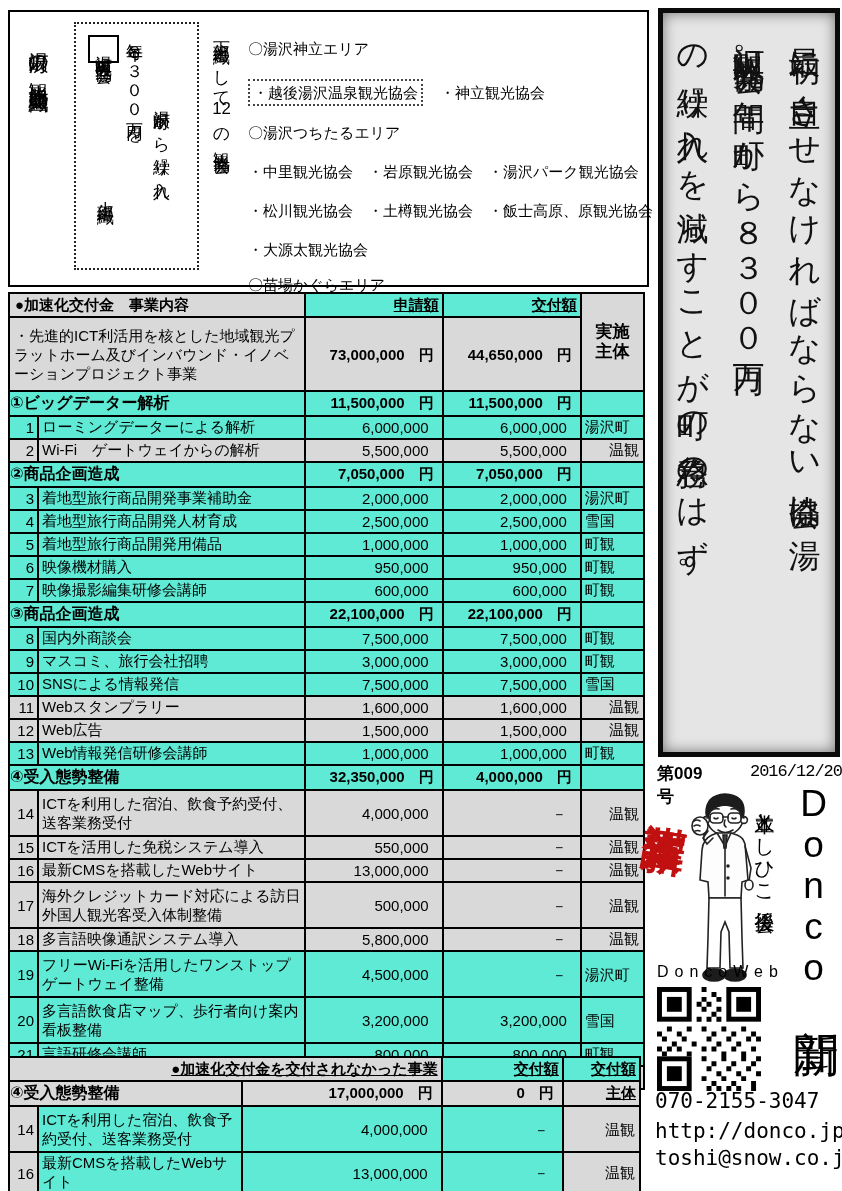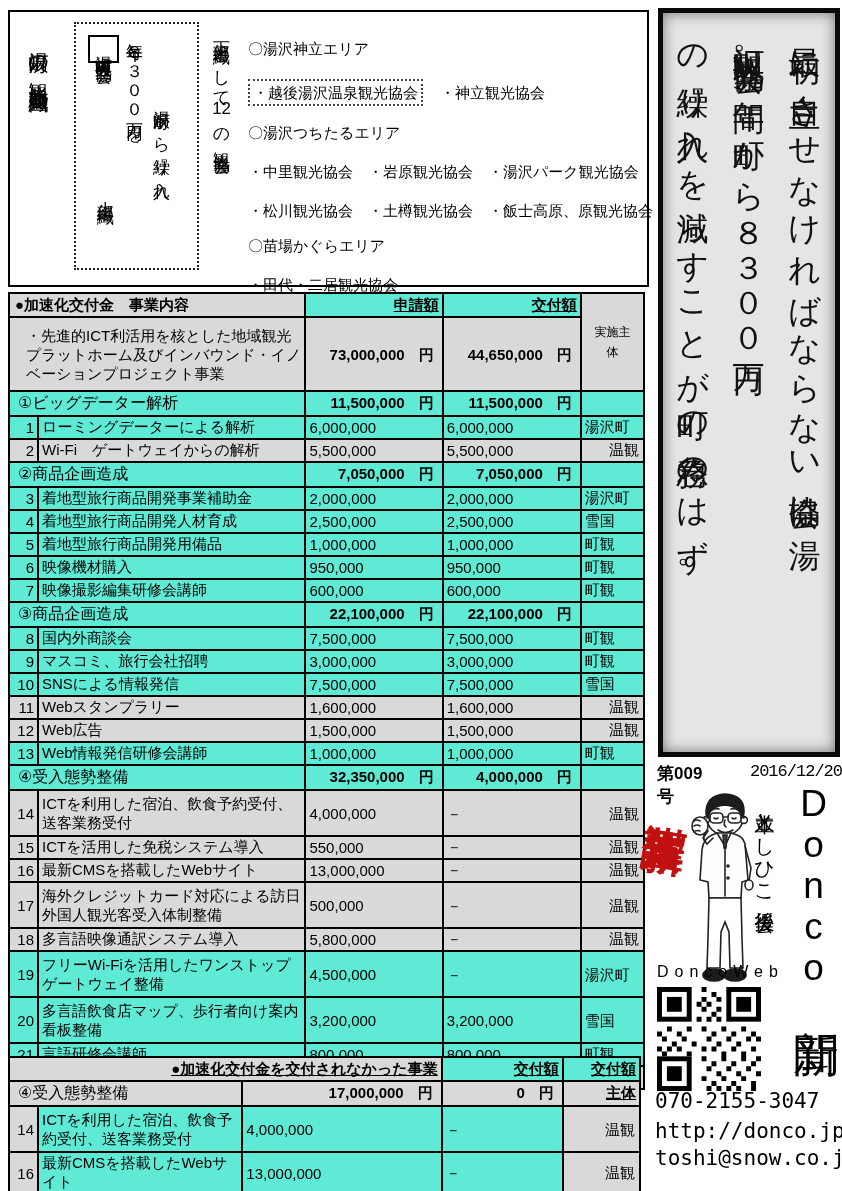--- a/index.html
+++ b/index.html
@@ -28,32 +28,32 @@
   
   table { border-collapse:collapse; table-layout:fixed; position:absolute; background:#5eead4; }
   td { border:2px solid #000; font-size:15px; padding:1px 3px; overflow:hidden; vertical-align:middle; }
   .gtable { left:8px; top:292px; width:637px; }
   .xtable { left:8px; top:1056px; width:633px; }
   .gray { background:#d9d9d9; }
   .bold { font-weight:bold; }
   .center { text-align:right;text-decoration:underline; }
   .tl { text-align:left; padding-left:5px; }
   .no { text-align:right; padding-right:3px; }
-  .sec { font-weight:normal; font-size:16px; padding-left:8px; }
+  .sec { font-weight:bold; font-size:16px; padding-left:0; }
   .amt { text-align:right; padding-right:8px; white-space:nowrap; }
   .amt .yen { display:inline-block; margin-left:14px; }
-  .amt.c { text-align:left; padding-right:3px; }
+  .amt.c { text-align:right; padding-right:13px; }
   .ent { text-align:left; padding-left:3px; }
   .ent.r { text-align:right; padding-right:4px; }
-  .entity-h { font-weight:normal; text-align:center; font-size:12px; line-height:20px; padding:6px 8px; }
+  .entity-h { font-weight:bold; text-align:center; font-size:17px; line-height:20px; padding:6px 8px; }
   tr.rh td { height:24px; }
   tr.rd td { height:74px; vertical-align:middle; line-height:19px; }
   tr.r1 td { height:23px; }
   tr.r2 td { height:46px; line-height:19px; }
-  .desc { padding-left:16px; font-size:15px; }
+  .desc { padding-left:4px; font-size:15px; }
 
   
   .headline-box { left:658px; top:8px; width:182px; height:749px; border:5px solid #0a0a0a;
                   background:#e5e5e5; box-shadow:inset 0 0 14px rgba(0,0,0,.5);
                   display:flex; flex-direction:row-reverse; justify-content:center; gap:0; position:absolute; }
   .headline-col { writing-mode:vertical-rl; text-orientation:upright; font-size:32px; letter-spacing:3px;
                   line-height:56px; padding-top:10px; color:#111; }
   .issue-line { left:657px; top:762px; width:185px; display:flex; gap:12px; font-size:17px; position:absolute; }
   .issue-no { font-weight:bold; }
   .issue-date { font-family:Liberation Mono, monospace; letter-spacing:-1px;margin-left:21px; }
@@ -88,20 +88,21 @@
   </div>
 
   <div class="vtext lower-label"><span>下部組織として</span><span class="tcy">12</span><span>の観光協会</span></div>
 
   <div class="areas">
     <div class="area-heading">〇湯沢神立エリア</div>
     <div class="area-line"><span class="boxed-assoc">・越後湯沢温泉観光協会</span>　<span>・神立観光協会</span></div>
     <div class="area-heading">〇湯沢つちたるエリア</div>
     <div class="area-line">・中里観光協会　・岩原観光協会　・湯沢パーク観光協会</div>
     <div class="area-line">・松川観光協会　・土樽観光協会　・飯士高原、原観光協会</div>
+    <div class="area-line">・大源太観光協会</div>
     <div class="area-heading">〇苗場かぐらエリア</div>
     <div class="area-line">・田代・二居観光協会</div>
   </div>
 </div>
 
 <div class="headline-box">
   <div class="headline-col">最初に自立させなければならない協会は湯</div>
   <div class="headline-col">沢町観光協会。年間、町から８３００万円</div>
   <div class="headline-col">の繰り入れを減らすことが町の急務のはず。</div>
 </div>

